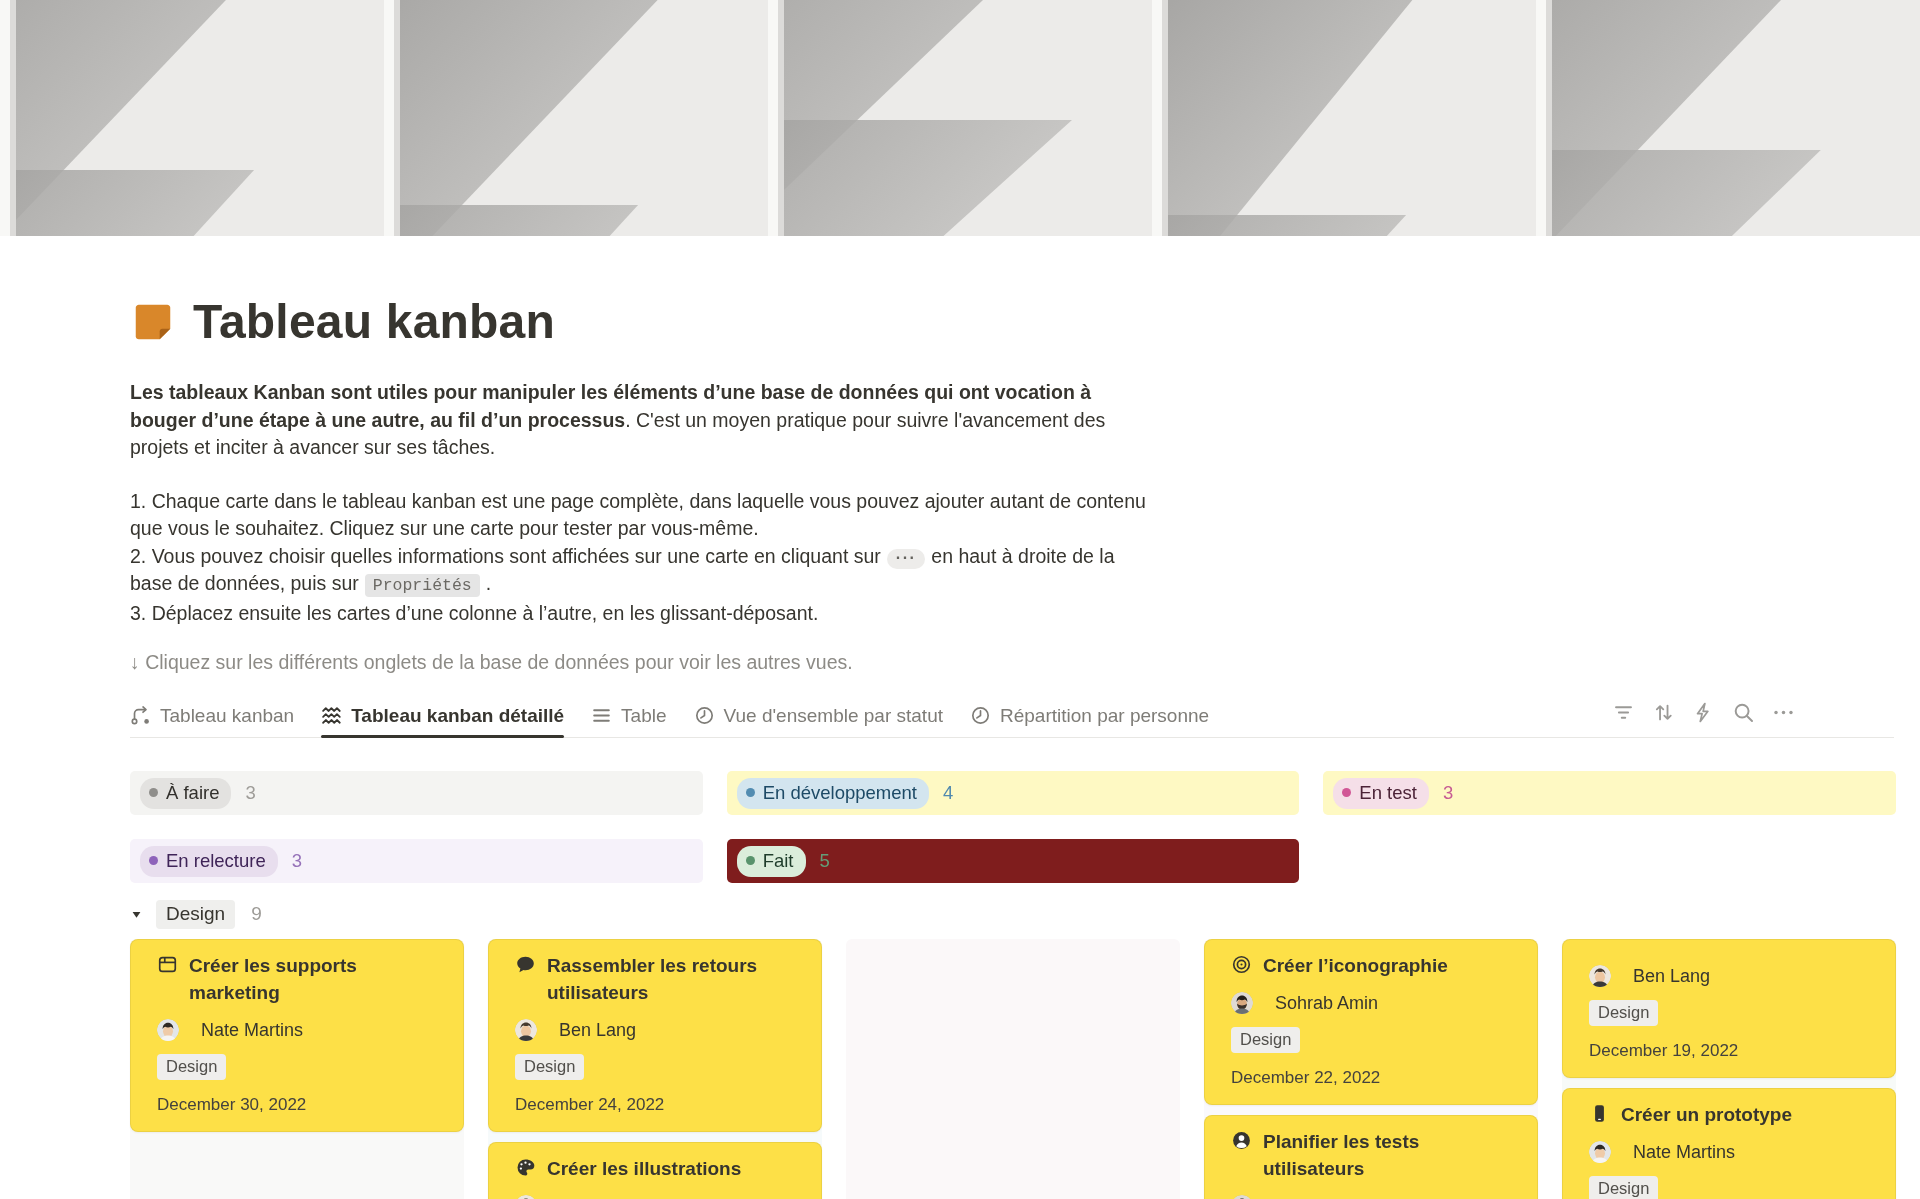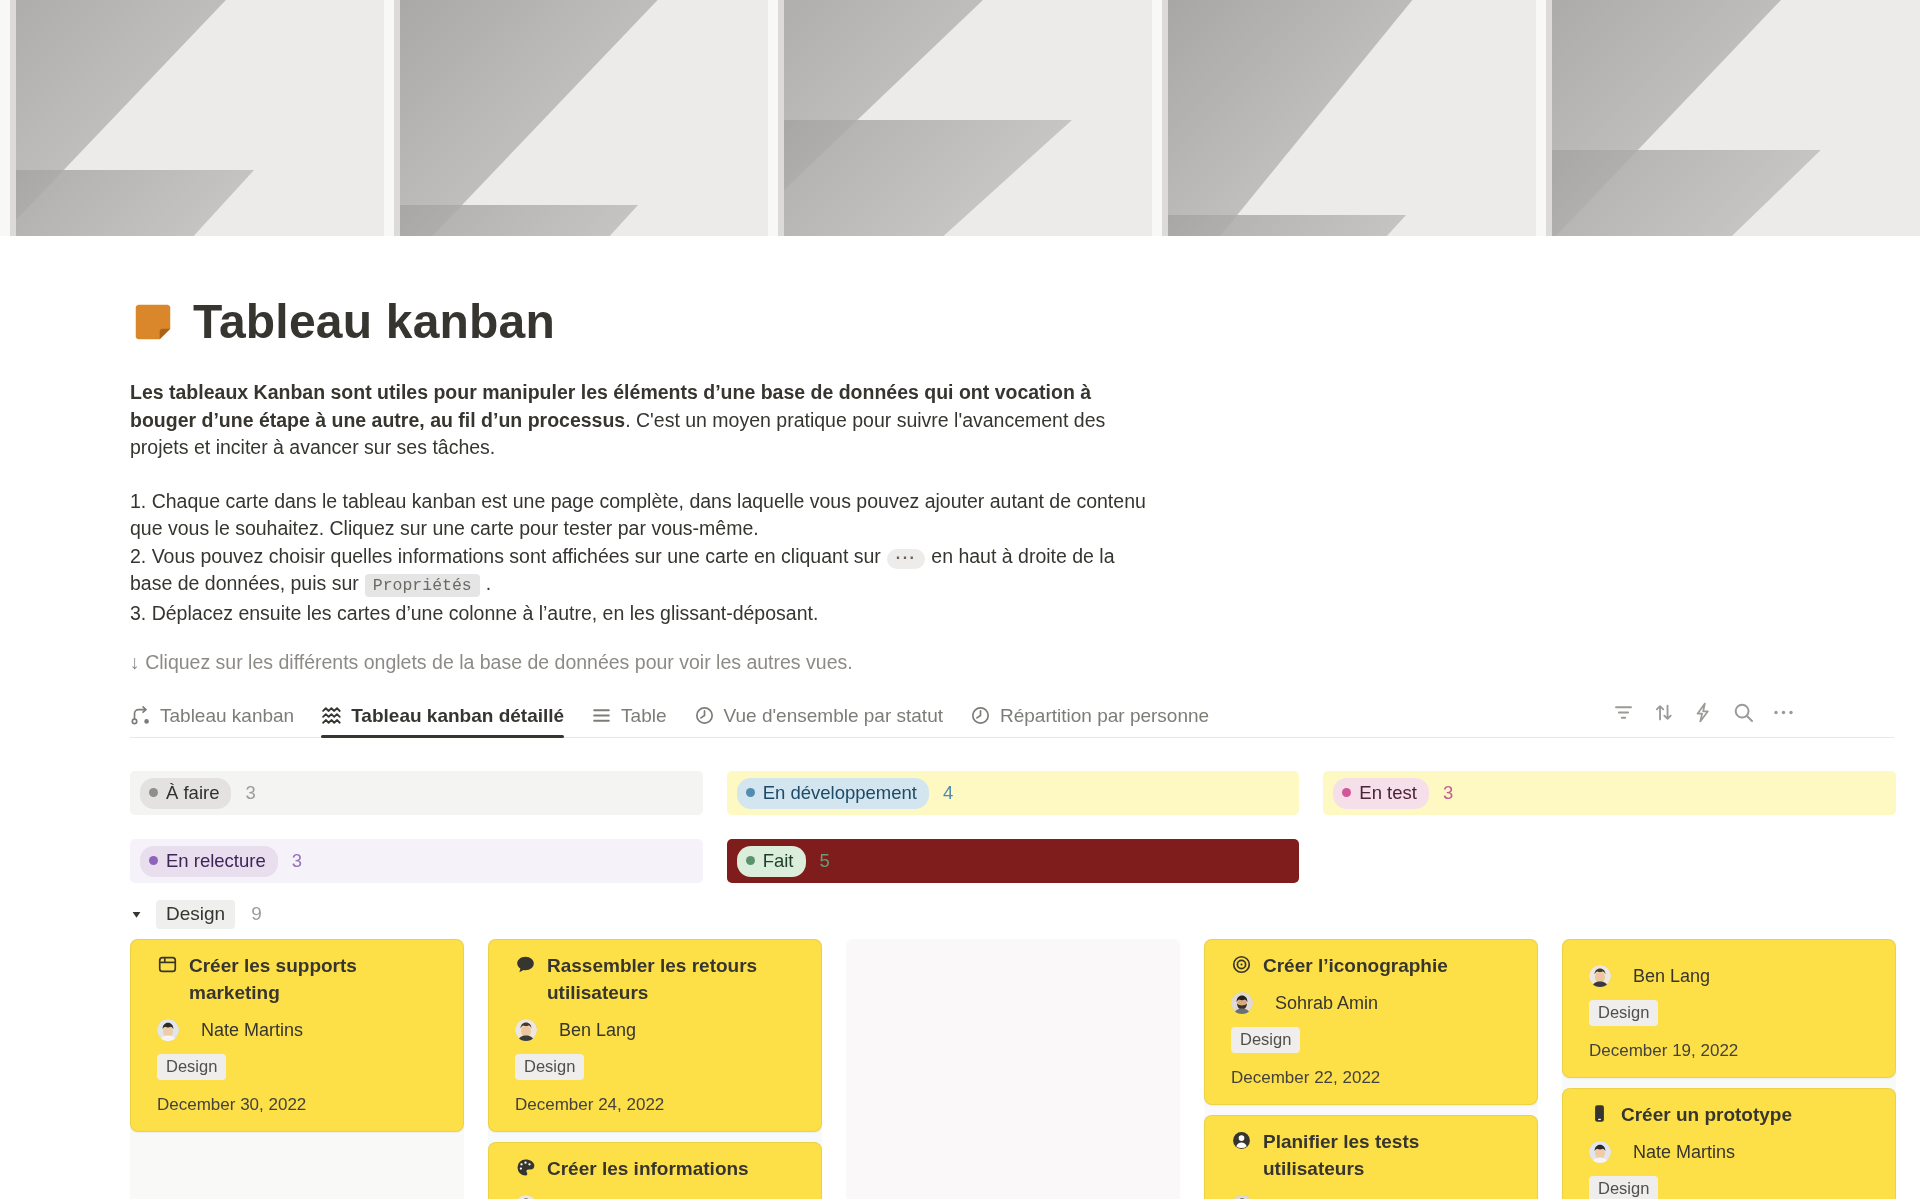--- a/index.html
+++ b/index.html
@@ -308,21 +308,21 @@
               <div class="card-title">
                 <span class="icon">
                   <svg viewBox="0 0 20 20">
                     <path d="M10 2.4a7.6 7.6 0 100 15.2c1 0 1.7-.8 1.7-1.7 0-.4-.2-.8-.4-1.1-.3-.3-.4-.7-.4-1.1 0-.9.8-1.7 1.7-1.7h2a3.8 3.8 0 003.8-3.8c0-3.2-3.8-5.8-8.4-5.8z" fill="currentColor"></path>
                     <circle cx="6.2" cy="7" r="1.1" fill="#fff"></circle>
                     <circle cx="10" cy="5.4" r="1.1" fill="#fff"></circle>
                     <circle cx="13.8" cy="7" r="1.1" fill="#fff"></circle>
                     <circle cx="5.6" cy="11" r="1.1" fill="#fff"></circle>
                   </svg>
                 </span>
-                <span class="t">Créer les informations</span>
+                <span class="t">Créer les illustrations</span>
               </div>
               <div class="meta">
                 <span class="avatar">
                   <svg viewBox="0 0 22 22">
                     <circle cx="11" cy="11" r="11" fill="#EDE7DE"></circle>
                     <ellipse cx="11" cy="12.3" rx="5" ry="5.8" fill="#EDC6A0"></ellipse>
                     <path d="M5.5 9.6c0-3.8 2.5-6 5.5-6s5.5 2.2 5.5 6c-.7-1.8-1.7-2.7-3-3-1.6.8-3.9.6-5.1-.2-1.3.4-2.2 1.4-2.9 3.2z" fill="#463A2E"></path>
                     <path d="M3 22c1-3.8 4.2-5.4 8-5.4s7 1.6 8 5.4z" fill="#3A3A3A"></path>
                   </svg>
                 </span>

